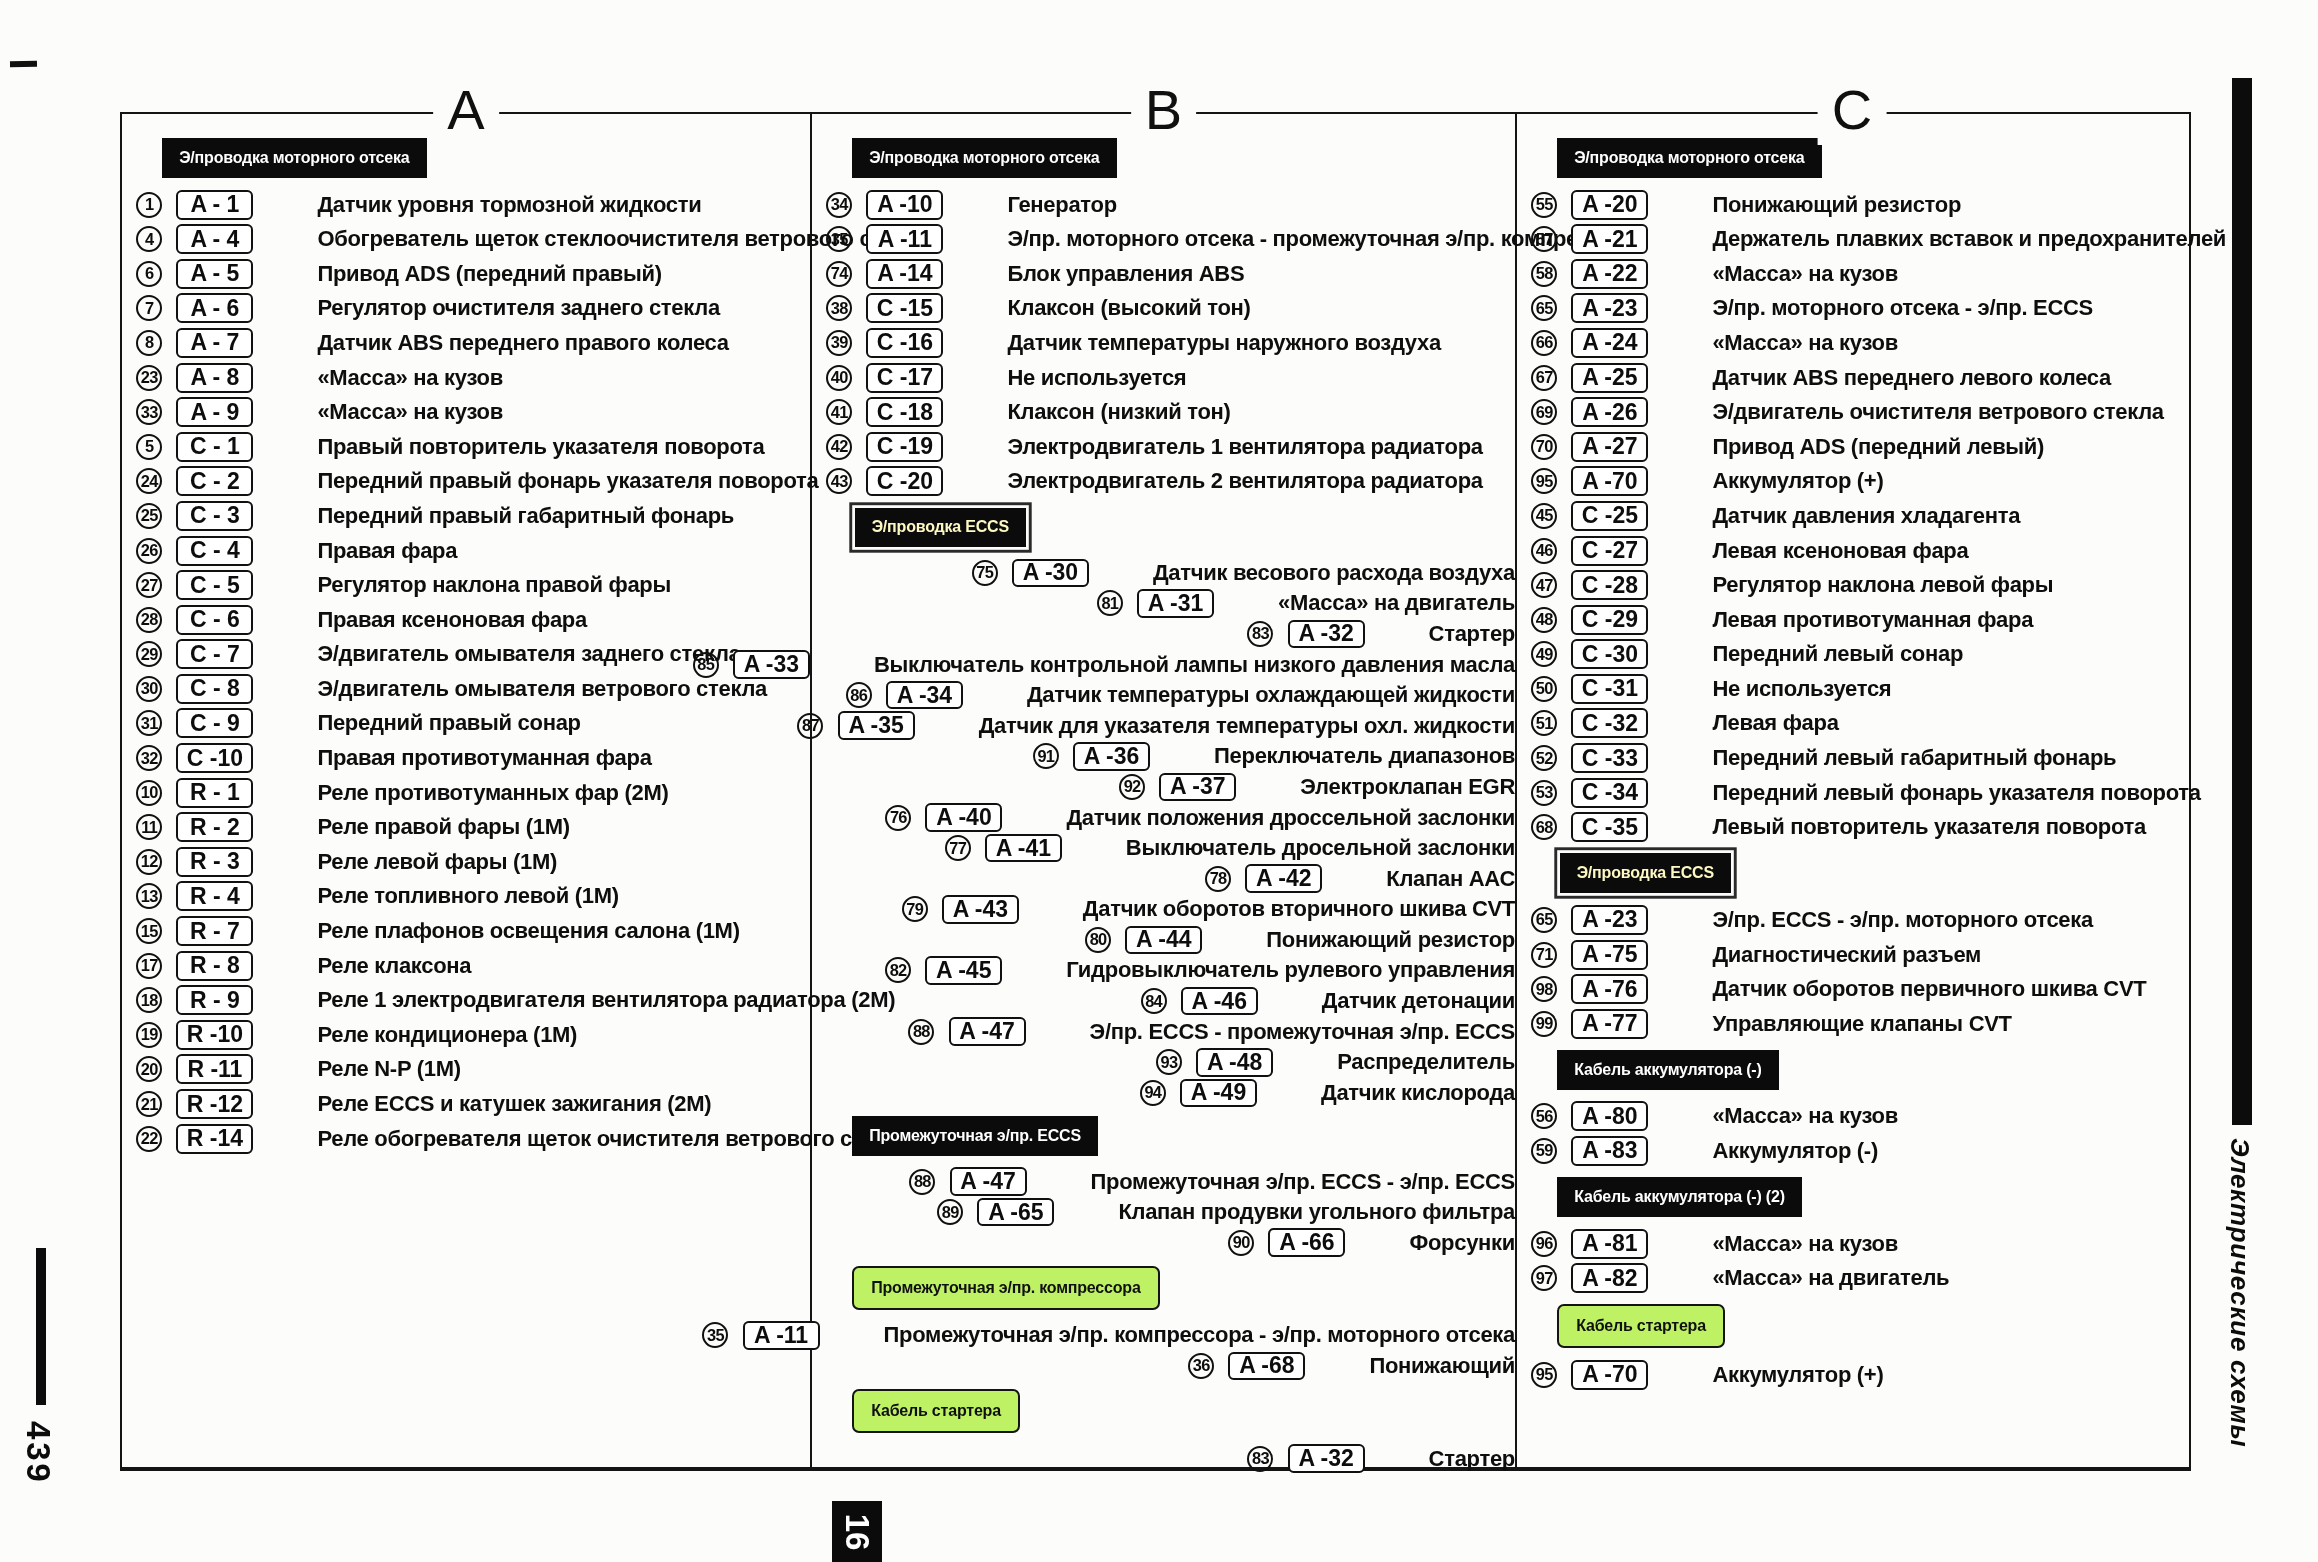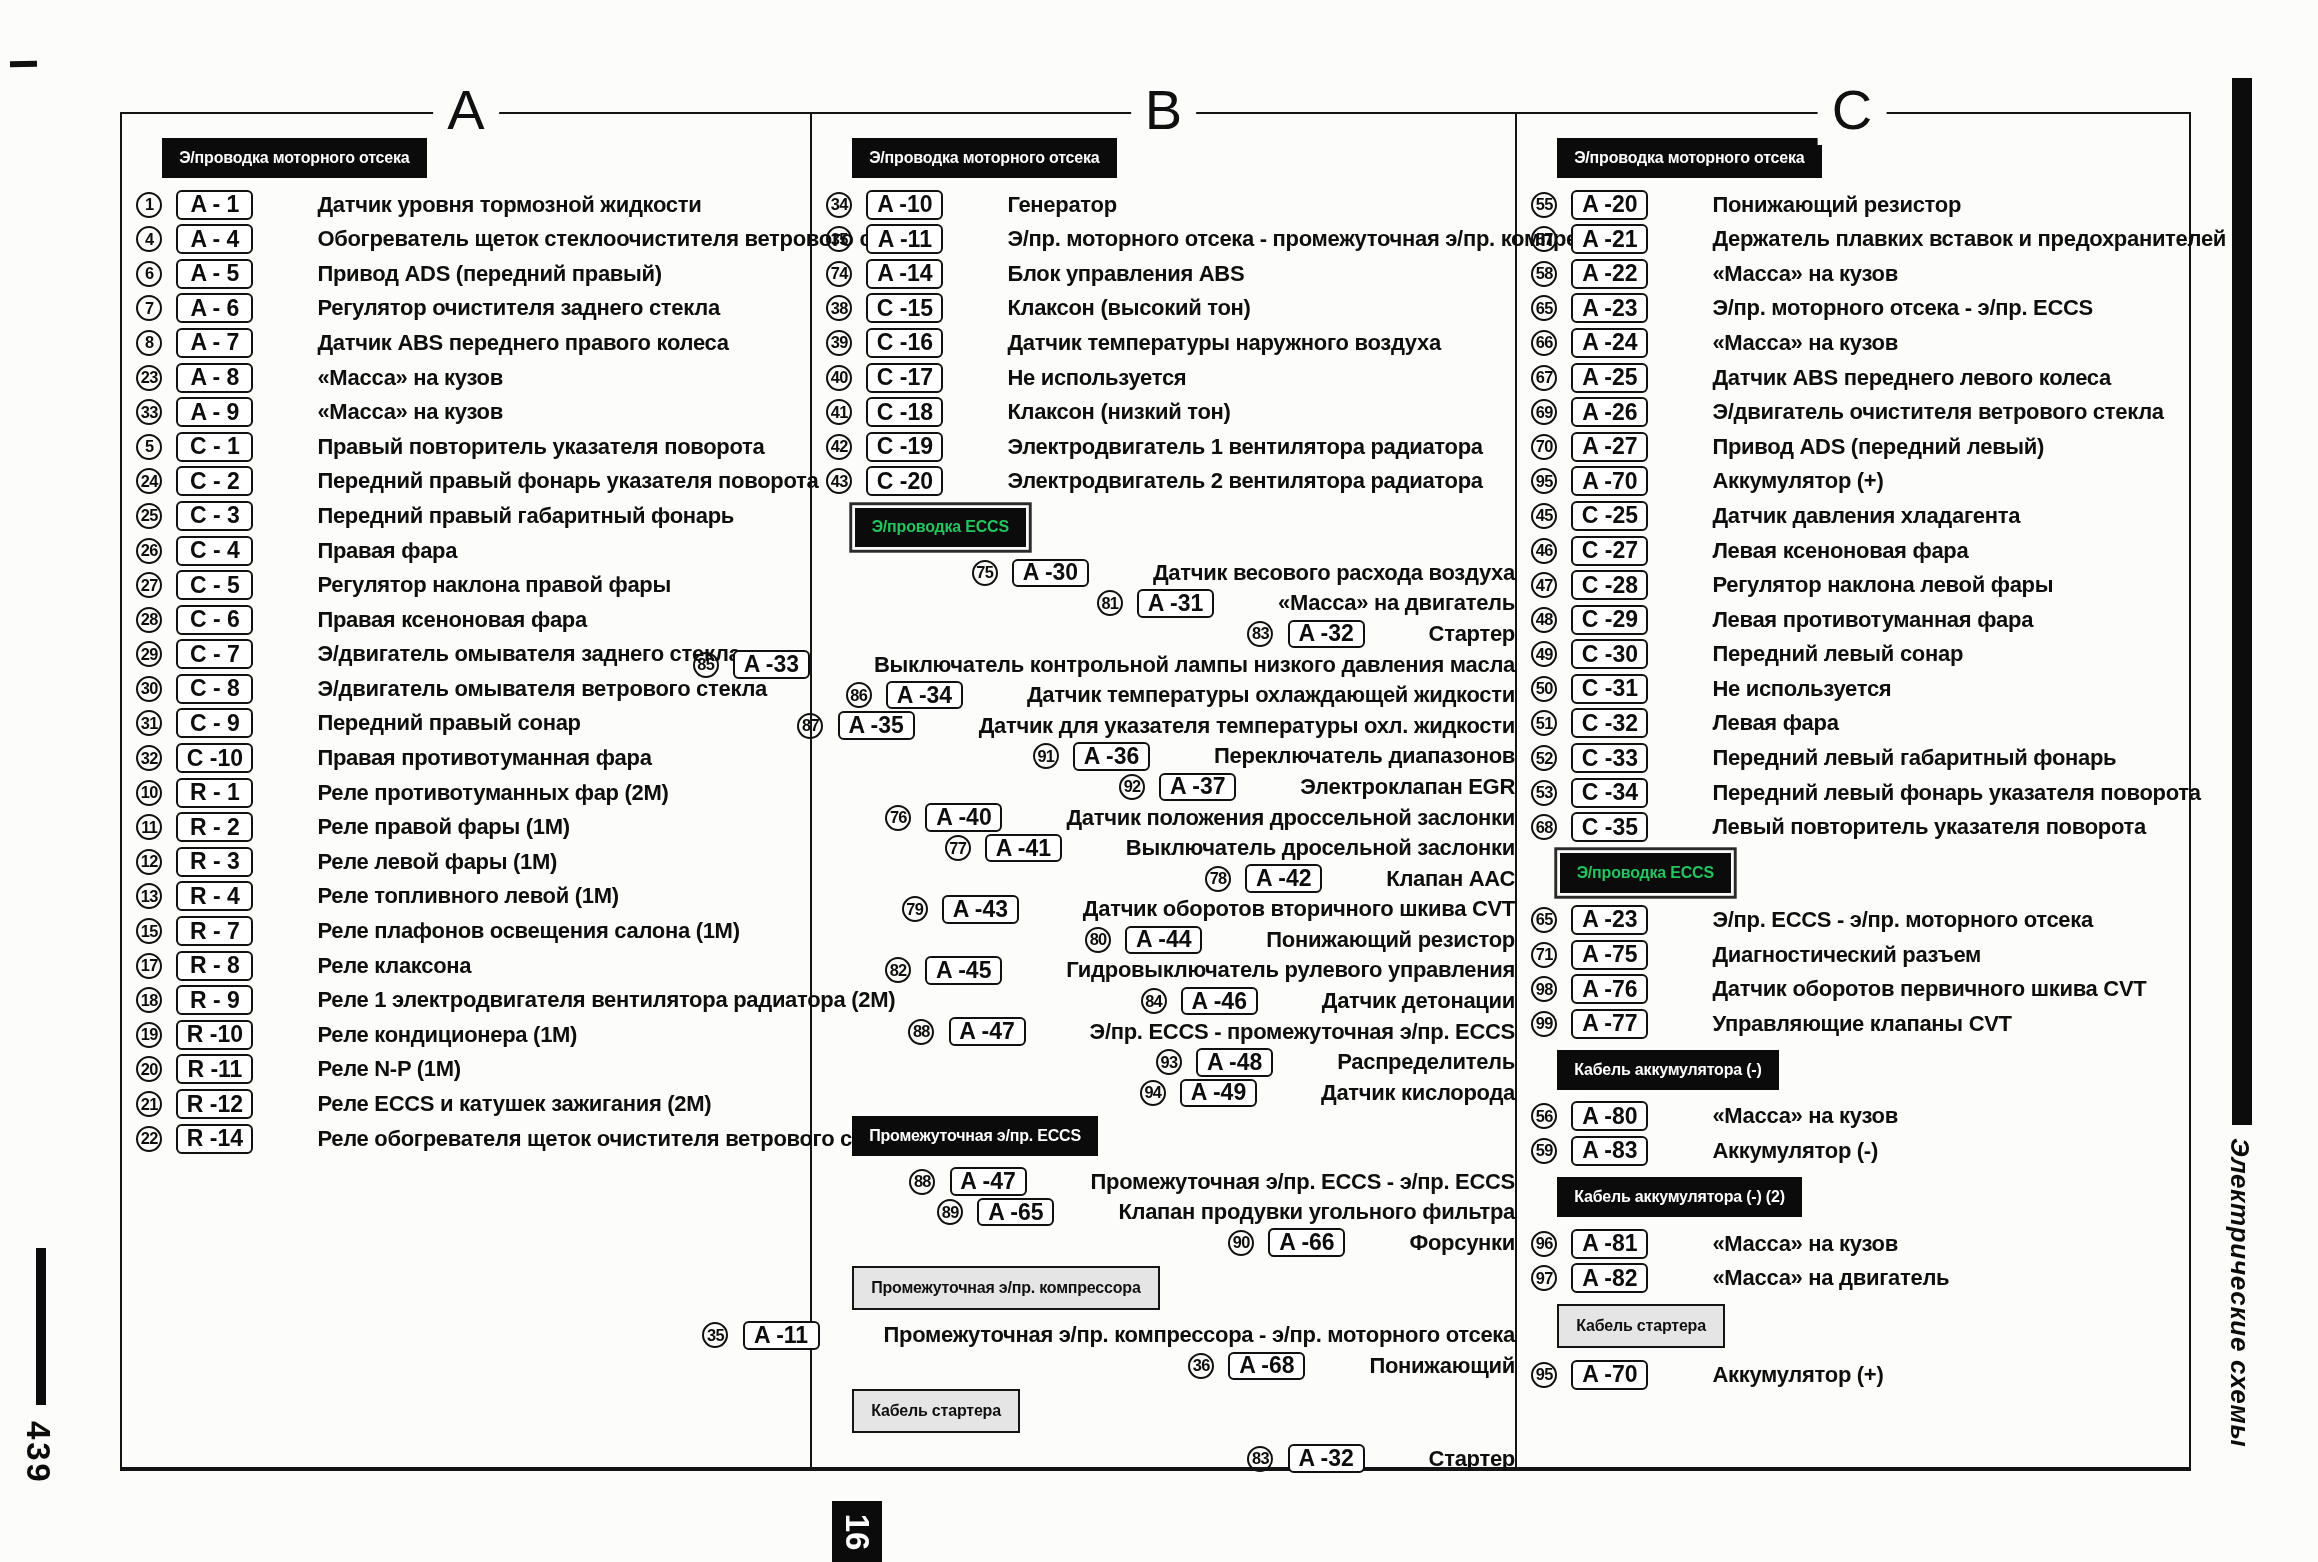--- a/index.html
+++ b/index.html
@@ -38,22 +38,22 @@
   .col-letter{
     position:absolute;top:-40px;left:50%;transform:translateX(-50%);
     background:#fcfcfa;padding:0 14.2px;font-size:56px;font-weight:400;line-height:71px;color:#101010;
   }
   
   .hdr{
     display:inline-block;margin:7.1px 0 11.4px 26px;padding:7.8px 17px;
     font-size:16px;font-weight:700;line-height:24px;letter-spacing:-0.2px;white-space:nowrap;
   }
   .hdr.filled{background:#0b0b0b;color:#fff;}
-  .hdr.filled-outline{background:#0b0b0b;color:#22c55e;box-shadow:0 0 0 2.8px #fcfcfa,0 0 0 5.7px #2a2a2a;margin-left:28.5px;}
-  .hdr.outline{background:#e5e5e5;color:#101010;border:2.8px solid #141414;border-radius:0;}
+  .hdr.filled-outline{background:#0b0b0b;color:#fef9c3;box-shadow:0 0 0 2.8px #fcfcfa,0 0 0 5.7px #2a2a2a;margin-left:28.5px;}
+  .hdr.outline{background:#bef264;color:#101010;border:2.8px solid #141414;border-radius:7px;}
   .section:first-child .hdr{margin-top:0;}
   
   .row{display:flex;align-items:center;height:31px;margin-bottom:3.6px;}
   .section.dense .row{height:28.5px;margin-bottom:2.1px;justify-content:flex-end;}
   .circ{
     flex:0 0 auto;width:26px;height:26px;border:2.1px solid #101010;border-radius:50%;
     display:flex;align-items:center;justify-content:center;
     font-size:16.4px;font-weight:700;letter-spacing:-0.7px;box-sizing:border-box;
   }
   .codebox{

